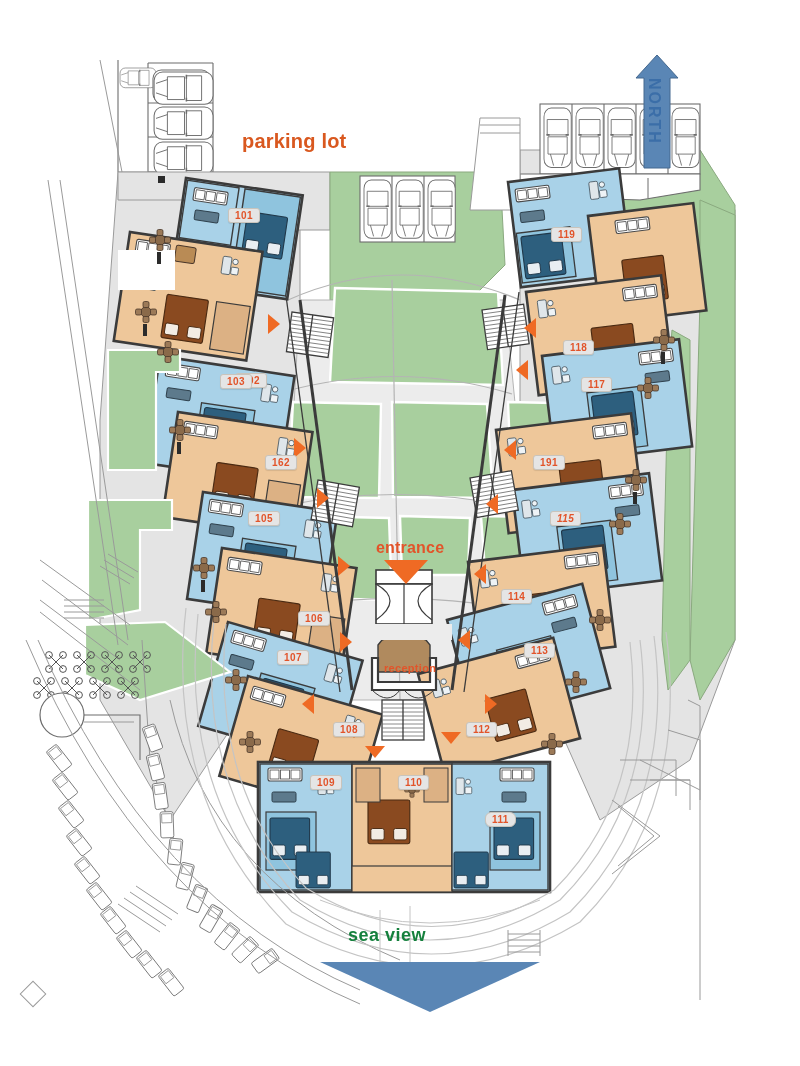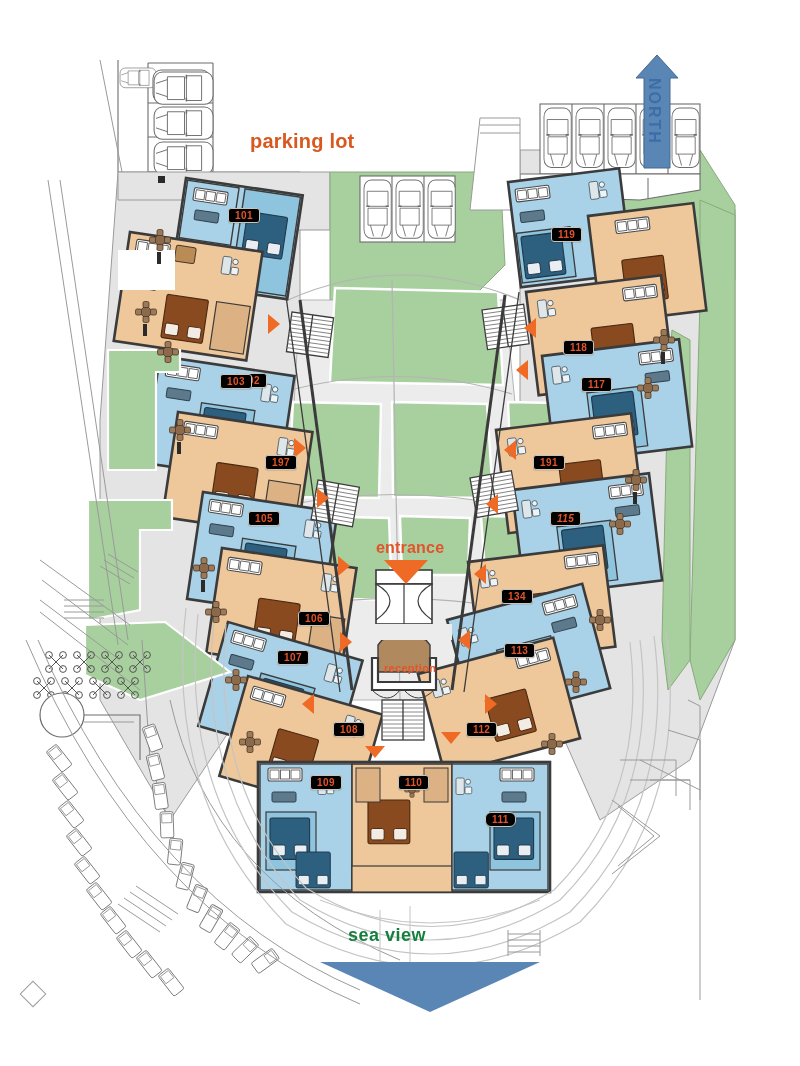--- a/index.html
+++ b/index.html
@@ -2,21 +2,21 @@
 <html><head>
 <meta charset="utf-8">
 <title>Hotel Site Plan</title>
 <style>
   html,body{margin:0;padding:0;background:#ffffff;}
   body{width:800px;height:1066px;font-family:"Liberation Sans",sans-serif;overflow:hidden;position:relative;}
   #stage{position:relative;width:800px;height:1066px;background:#ffffff;}
   svg#plan{position:absolute;left:0;top:0;width:800px;height:1066px;display:block;}
   
   .roomtag{
-    position:absolute;background:#000000;border:1px solid #c9c4bc;border-radius:3px;
+    position:absolute;background:#e5e5e5;border:1px solid #c9c4bc;border-radius:3px;
     color:#e2542a;font-size:10px;font-weight:bold;letter-spacing:.4px;
     padding:1px 6px 1px 6px;line-height:11px;
     box-shadow:0 1px 1px rgba(0,0,0,.10);
     font-family:"Liberation Sans",sans-serif;
     white-space:nowrap;
   }
   .bigtext{
     position:absolute;font-weight:bold;font-family:"Liberation Sans",sans-serif;
     white-space:nowrap;
   }
@@ -785,45 +785,45 @@
   <g>
     <path d="M320 962 L540 962 L430 1012 Z" fill="#5a86b5"></path>
   </g>
 
   <path d="M320 900 Q430 946 540 900" fill="none" stroke="#c4c4c4" stroke-width="1"></path>
   <path d="M380 910 L380 962 M410 906 L410 962" fill="none" stroke="#c4c4c4" stroke-width="1"></path>
 
   </g>
 </svg>
 
-<div class="bigtext t-parking" style="left:250px;top:130px;text-align:right;">parking lot</div>
+<div class="bigtext t-parking" style="left:242px;top:130px;text-align:right;">parking lot</div>
 
 <div class="bigtext t-entrance" style="left:376px;top:539px;">entrance</div>
 
 <div class="bigtext t-reception" style="left:384px;top:662px;">reception</div>
 
 <div class="bigtext t-sea" style="left:348px;top:925px;">sea view</div>
 
 <div class="bigtext t-north" style="left:663px;top:78px;">NORTH</div>
 
 <div id="roomtags">
       <div class="roomtag" style="left: 228px; top: 208px;">101</div>
       <div class="roomtag" style="left: 235px; top: 332px; margin-top: 41px;">102</div>
       <div class="roomtag" style="left: 220px; top: 374px;">103</div>
-      <div class="roomtag" style="left: 265px; top: 455px;">197</div>
+      <div class="roomtag" style="left: 265px; top: 455px;">162</div>
       <div class="roomtag" style="left: 248px; top: 511px;">105</div>
       <div class="roomtag" style="left: 298px; top: 611px;">106</div>
       <div class="roomtag" style="left: 277px; top: 642px; margin-top: 8px;">107</div>
       <div class="roomtag" style="left: 333px; top: 722px;">108</div>
       <div class="roomtag" style="left: 310px; top: 775px;">109</div>
       <div class="roomtag" style="left: 398px; top: 775px;">110</div>
       <div class="roomtag" style="left: 485px; top: 812px; border-radius: 6px;">111</div>
       <div class="roomtag" style="left: 466px; top: 722px;">112</div>
-      <div class="roomtag" style="left: 504px; top: 643px;">113</div>
-      <div class="roomtag" style="left: 501px; top: 589px;">134</div>
+      <div class="roomtag" style="left: 524px; top: 643px;">113</div>
+      <div class="roomtag" style="left: 501px; top: 589px;">114</div>
       <div class="roomtag" style="left: 550px; top: 511px; font-style: italic;">115</div>
       <div class="roomtag" style="left: 533px; top: 455px;">191</div>
       <div class="roomtag" style="left: 581px; top: 377px;">117</div>
       <div class="roomtag" style="left: 563px; top: 340px;">118</div>
       <div class="roomtag" style="left: 551px; top: 227px;">119</div>
     </div>
 
 </div>
 
 </body></html>

